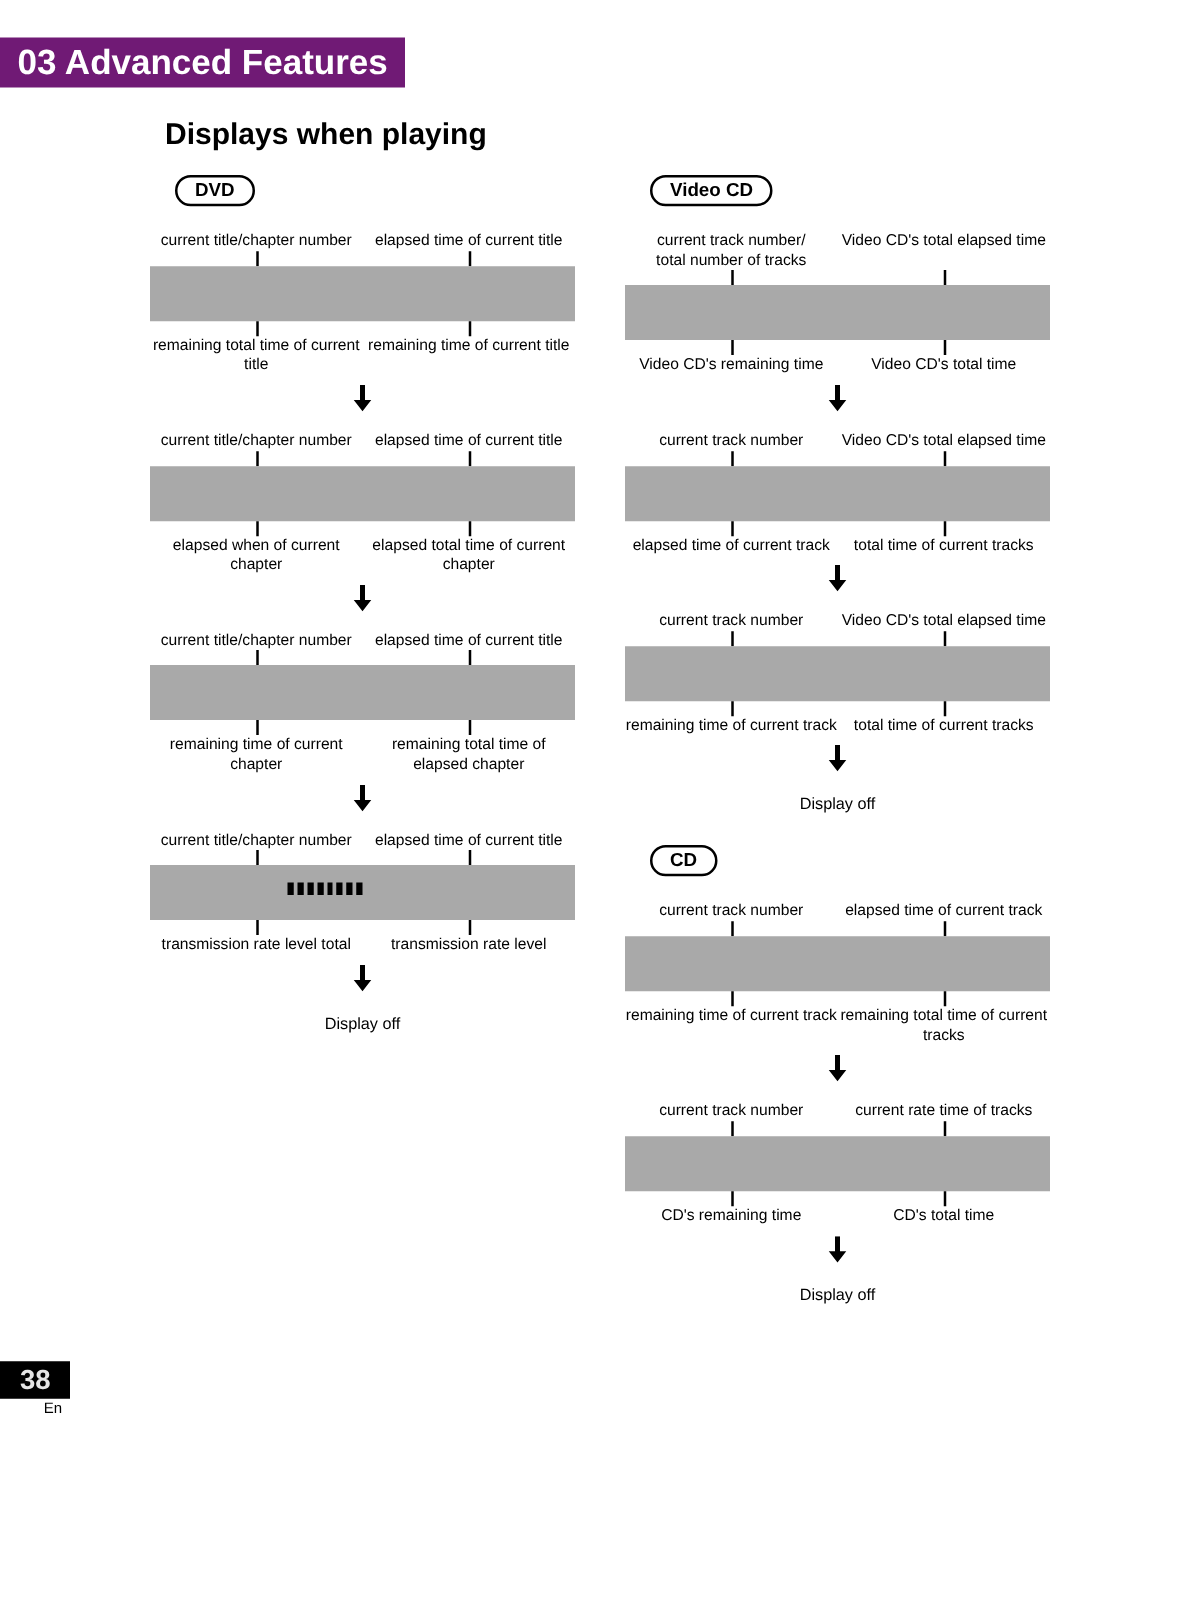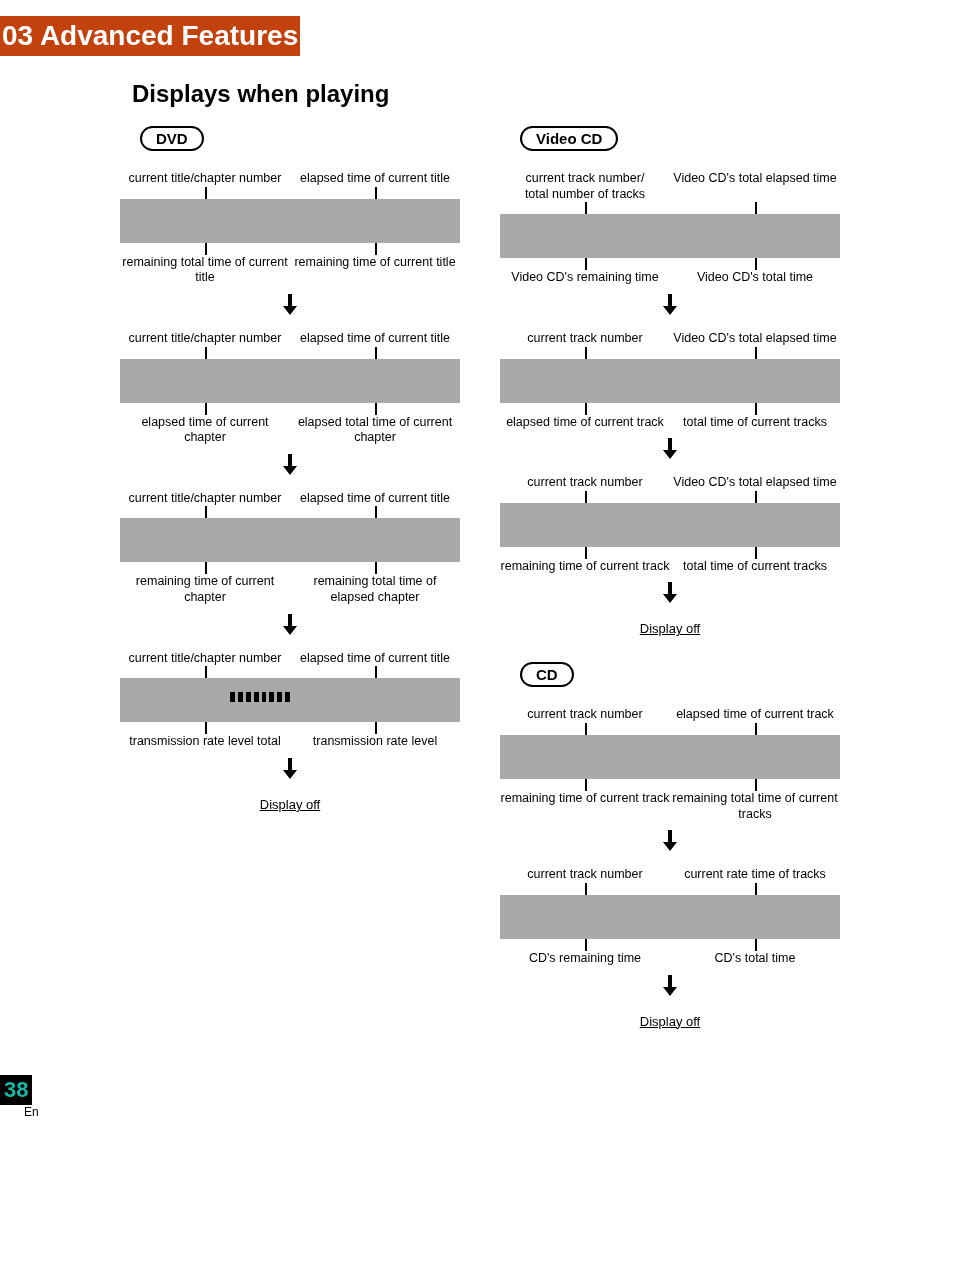--- a/index.html
+++ b/index.html
@@ -3,27 +3,27 @@
 <meta charset="utf-8">
 <style>
   body {
     margin: 0;
     font-family: Arial, Helvetica, sans-serif;
     width: 954px;
     background: #fff;
     color: #000;
   }
   .header-bar {
-    background: #c2410c;
+    background: #701a75;
     color: #fff;
     font-weight: bold;
     font-size: 28px;
-    padding: 4px 2px;
+    padding: 4px 14px;
     display: inline-block;
-    margin-top: 16px;
+    margin-top: 30px;
   }
   .section-title {
     font-weight: bold;
     font-size: 24px;
     margin: 24px 0 18px 132px;
   }
   .columns {
     display: flex;
     gap: 20px;
     padding: 0 40px 20px 110px;
@@ -84,48 +84,47 @@
     text-align: center;
     font-size: 26px;
     margin: 6px 0 8px 0;
     font-weight: bold;
   }
   .arrow svg { display:inline-block; }
   .display-off {
     text-align: center;
     font-size: 13px;
     margin: 10px 0 6px 0;
-    text-decoration: underline;
   }
   .meter-ticks {
     position: absolute;
     left: 110px;
     top: 14px;
     width: 60px;
     height: 10px;
     display: flex;
     gap: 3px;
   }
   .meter-ticks span {
     width: 5px;
     height: 10px;
     background: #000;
   }
   .page-num {
     position: absolute;
     left: 0;
     background: #000;
-    color: #14b8a6;
+    color: #e5e5e5;
     font-weight: bold;
     font-size: 22px;
-    padding: 2px 4px;
+    padding: 2px 16px;
   }
   .lang {
     font-size: 12px;
-    padding-left: 24px;
+    padding-left: 35px;
   }
   .footer { position: relative; height: 60px; margin-top: 20px;}
 </style>
 </head>
 <body>
 
 
 
 <div class="header-bar">03 Advanced Features</div>
 
@@ -166,21 +165,21 @@
     <div class="tick-row">
         <div></div>
         <div></div>
       </div>
     <div class="panel"></div>
     <div class="tick-row">
         <div></div>
         <div></div>
       </div>
     <div class="labels-row">
-      <div>elapsed time of current chapter</div>
+      <div>elapsed when of current chapter</div>
       <div>elapsed total time of current chapter</div>
     </div>
     <div class="arrow"><svg width="18" height="22">
           <path d="M7 0 h4 v12 h5 l-7 9 l-7 -9 h5 z" fill="#000"></path>
         </svg></div>
 
     
     <div class="labels-row">
       <div>current title/chapter number</div>
       <div>elapsed time of current title</div>

